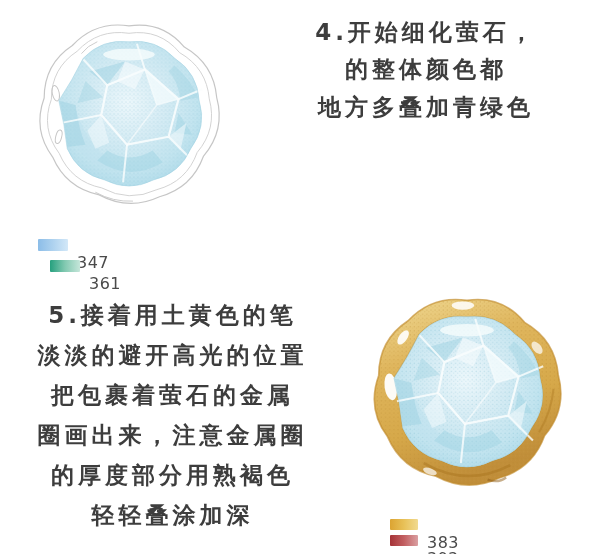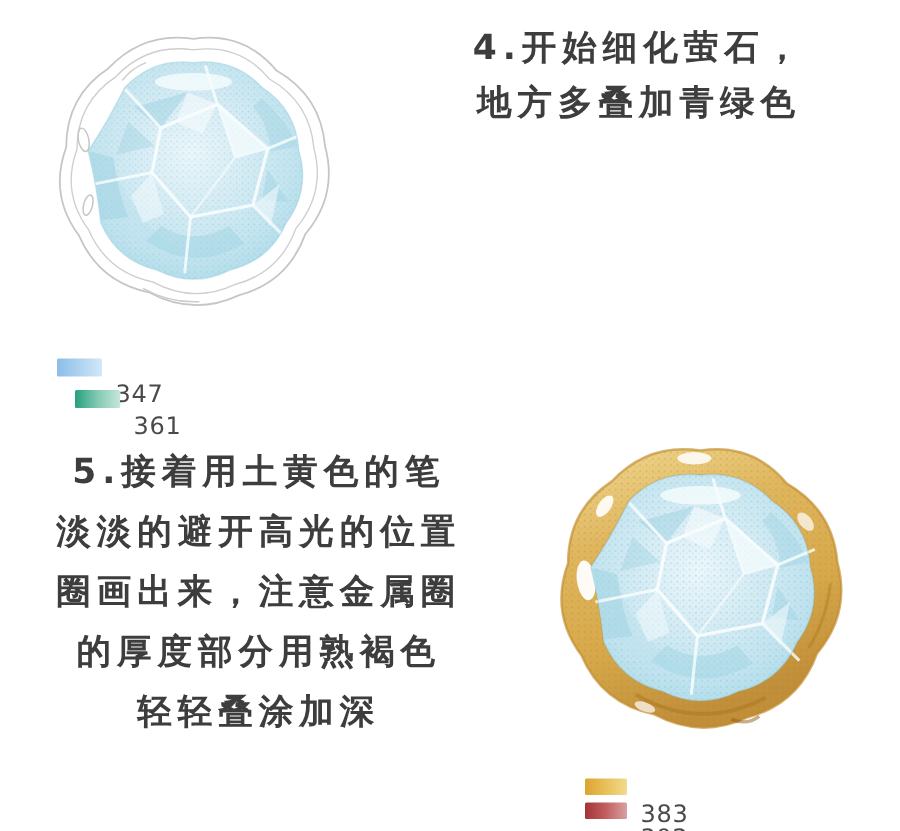--- a/index.html
+++ b/index.html
@@ -114,37 +114,39 @@
       <g>
           <use href="#pencilRing"></use>
         </g>
       <g>
           <use href="#gemFace"></use>
         </g>
     </svg>
 
     <div class="step-text t4">
       <div class="line">4.开始细化萤石，</div>
+      <div class="line">的整体颜色都</div>
       <div class="line">地方多叠加青绿色</div>
     </div>
 
     <div class="swatch-row" style="left:38px;top:217px;">
       <span class="chip" style="background: linear-gradient(90deg, rgb(140, 189, 232), rgb(174, 210, 239) 50%, rgb(211, 232, 248));"></span>
       <span class="code">347</span>
     </div>
     <div class="swatch-row" style="left:38px;top:238px;padding-left:12px;">
       <span class="chip" style="background: linear-gradient(90deg, rgb(38, 160, 126), rgb(130, 201, 177) 50%, rgb(198, 230, 218));"></span>
       <span class="code">361</span>
     </div>
   </section>
 
   <section>
     <div class="step-text t5">
       <div class="line">5.接着用土黄色的笔</div>
       <div class="line">淡淡的避开高光的位置</div>
+      <div class="line">把包裹着萤石的金属</div>
       <div class="line">圈画出来，注意金属圈</div>
       <div class="line">的厚度部分用熟褐色</div>
       <div class="line">轻轻叠涂加深</div>
     </div>
 
     <svg class="gem gem2" viewBox="0 0 200 200">
       <g>
           <use href="#goldBand"></use>
         </g>
       <g>

